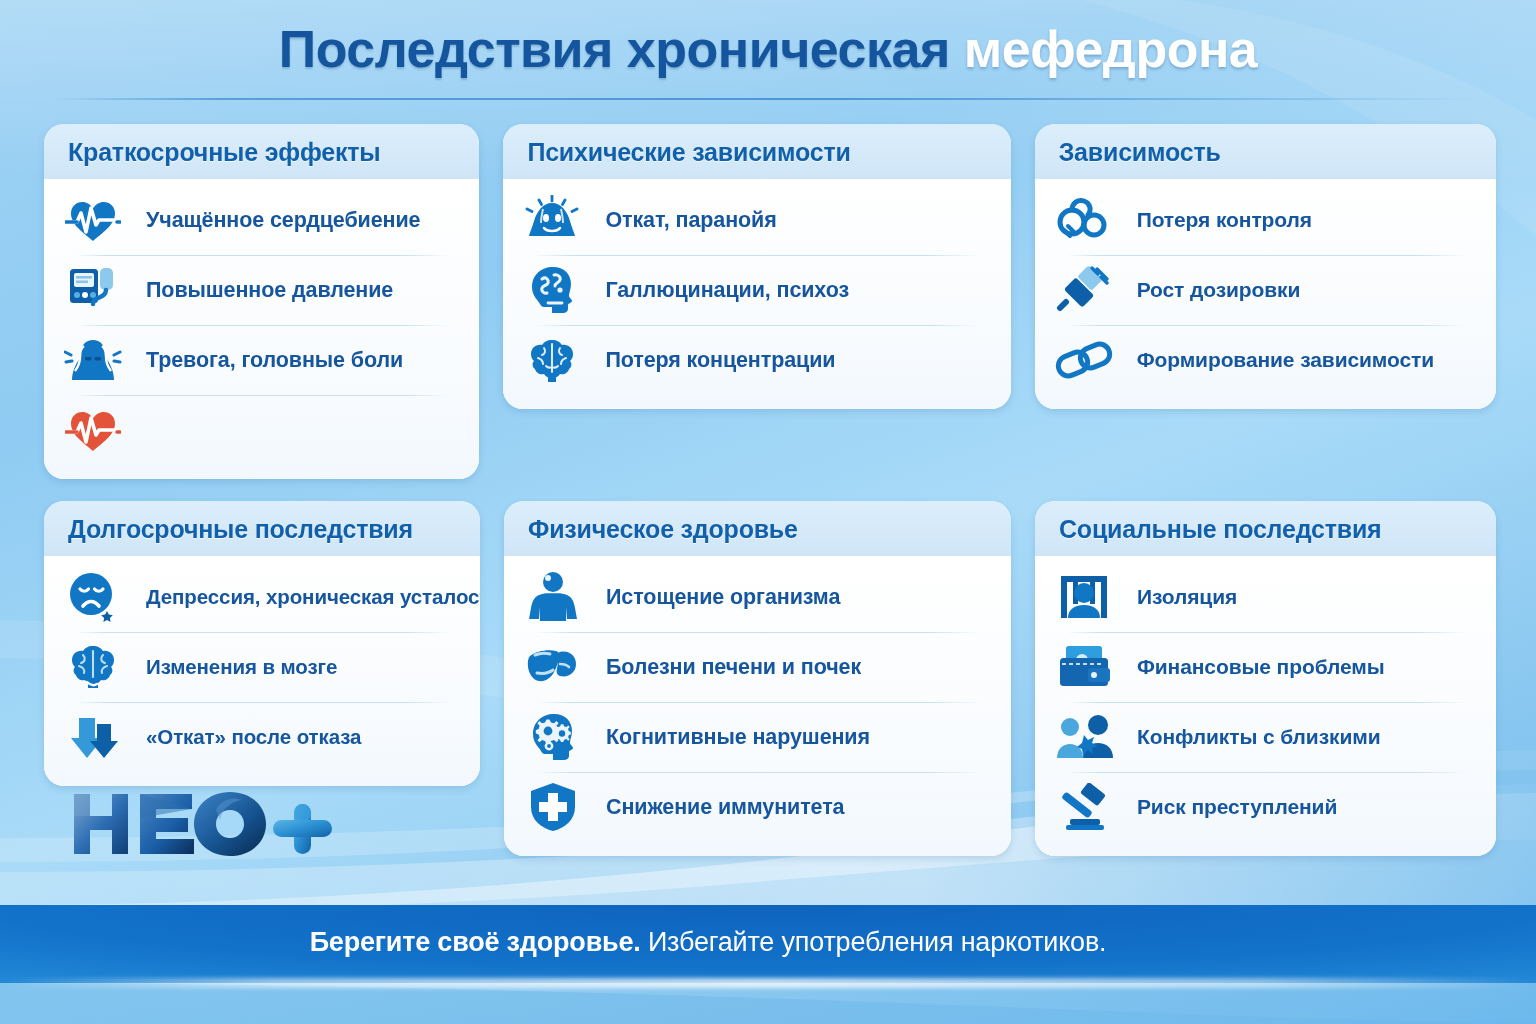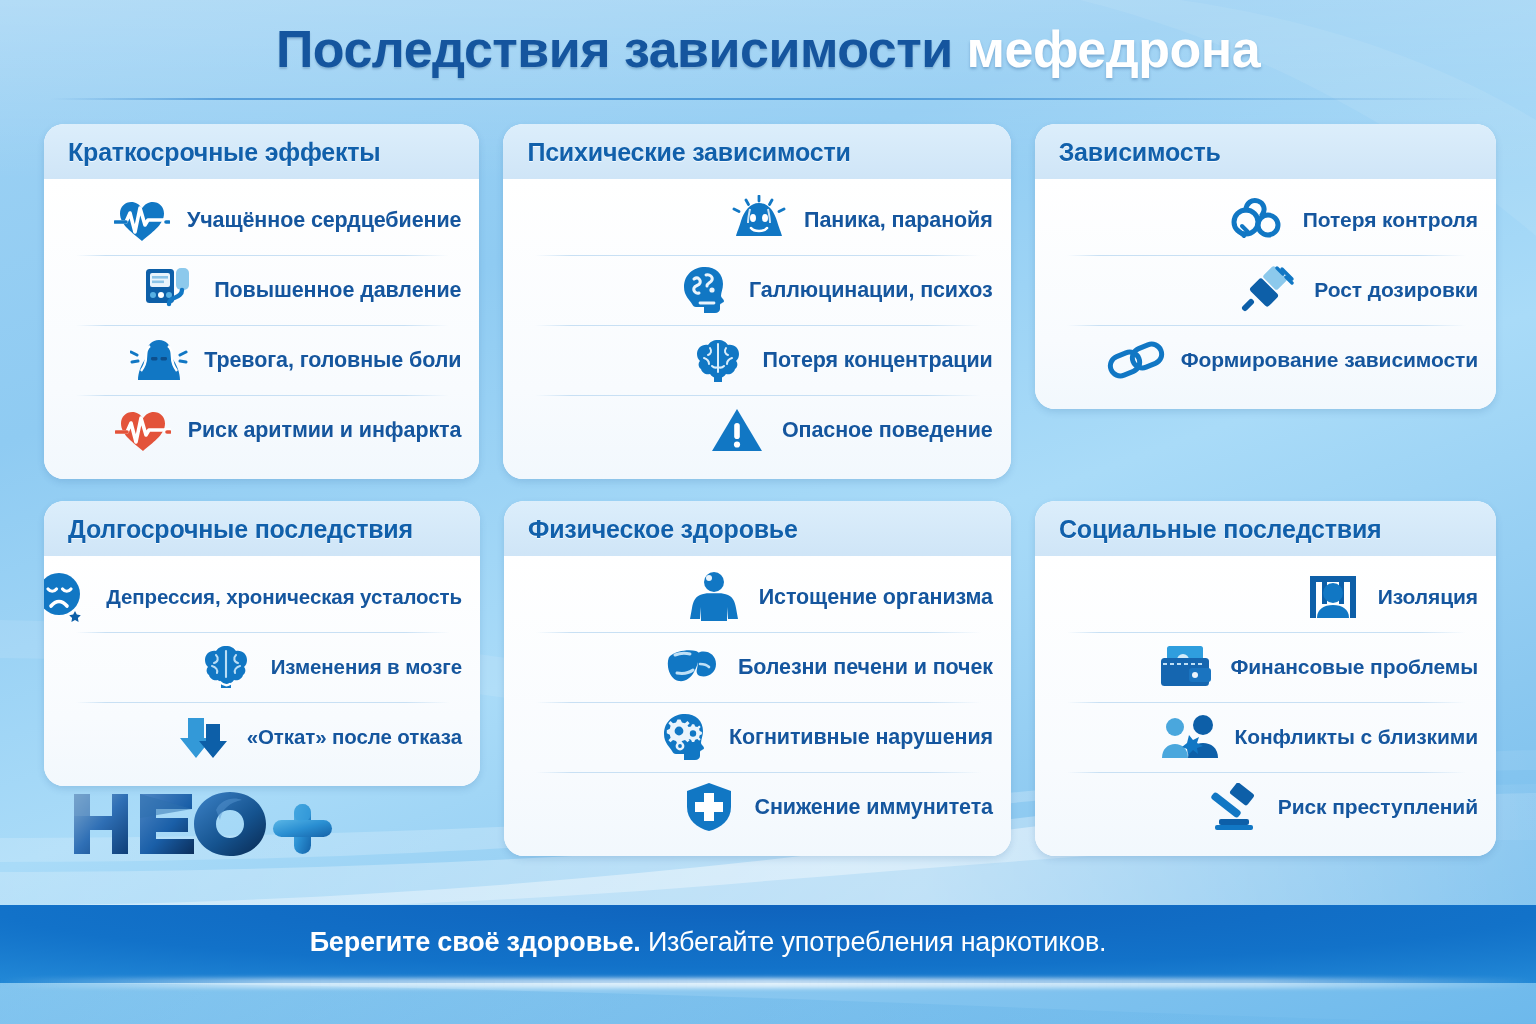--- a/index.html
+++ b/index.html
@@ -49,24 +49,23 @@
   .card-head h2{
     margin:0;font-size:25px;font-weight:bold;color:#1160ab;
     letter-spacing:-0.2px;white-space:nowrap;
     text-shadow:0 1px 0 rgba(255,255,255,.75);
   }
   .card-body{
     background:linear-gradient(to bottom,#ffffff 0%,#f8fbfe 70%,#f2f8fd 100%);
     padding:6px 18px 14px 18px;
   }
   .item{
-    display:flex;align-items:center;gap:14px;
+    display:flex;align-items:center;gap:22px;
     min-height:66px;padding:2px 0;
     position:relative;
-    justify-content:flex-end;
   }
   .item + .item:before{
     content:"";position:absolute;left:14px;right:12px;top:0;height:1px;
     background:linear-gradient(to right,rgba(190,220,244,0) 0%,#c8e0f4 8%,#c8e0f4 88%,rgba(190,220,244,0) 100%);
   }
   .item .ico{
     width:62px;min-width:62px;height:58px;
     display:flex;align-items:center;justify-content:center;
   }
   .item .ico svg{display:block;}
@@ -128,21 +127,21 @@
     <path d="M0,872 C320,872 700,856 1020,818 C1240,792 1420,786 1536,784 L1536,840 C1260,838 980,864 680,888 C420,908 170,912 0,912 Z" fill="url(#wv2)"></path>
     <path d="M0,838 C350,838 760,820 1120,782 C1320,760 1450,752 1536,750 L1536,770 C1300,772 1040,800 740,830 C470,856 200,862 0,862 Z" fill="url(#wv1)" opacity="0.55"></path>
     <path d="M0,983 C340,983 740,996 1080,1010 C1280,1018 1430,1022 1536,1023 L1536,1024 L0,1024 Z" fill="url(#wv3)"></path>
     <path d="M1080,0 C1240,40 1400,120 1536,236 L1536,120 C1440,62 1320,20 1180,0 Z" fill="#ffffff" opacity="0.08"></path>
     <path d="M0,620 C180,624 360,636 520,660 L520,700 C350,674 170,660 0,658 Z" fill="#ffffff" opacity="0.10"></path>
   </svg>
 </div>
 
 <div class="header">
   <div class="title">
-    <span class="t-dark">Последствия зависимости</span>
+    <span class="t-dark">Последствия хроническая</span>
     <span class="t-light">мефедрона</span>
   </div>
   <div class="title-rule"></div>
 </div>
 
 <div class="grid">
 
   <div class="row">
 
     <div class="col-a">
@@ -199,21 +198,20 @@
           </div>
 
           <div class="item">
             <span class="ico">
               <svg width="56" height="46" viewBox="0 0 56 46">
                 <path d="M28 44C19 36 6 28 6 16.5 6 9.6 11.2 5 17.3 5 21.6 5 25.5 7.4 28 11.3 30.5 7.4 34.4 5 38.7 5 44.8 5 50 9.6 50 16.5 50 28 37 36 28 44z" fill="#e3533a"></path>
                 <path d="M1 25h11l4-9 5 19 5-24 5 17 3-5h21" fill="none" stroke="#ffffff" stroke-width="3.6" stroke-linejoin="round" stroke-linecap="round"></path>
                 <path d="M1 25h11M52 25h3" stroke="#e3533a" stroke-width="3.6" stroke-linecap="round"></path>
               </svg>
             </span>
-            <span class="lbl">Риск аритмии и инфаркта</span>
           </div>
 
         </div>
       </div>
     </div>
 
     <div class="col-b">
       <div class="card card-b">
         <div class="card-head">
           <h2>Психические зависимости</h2>
@@ -226,21 +224,21 @@
                 <path d="M29 8c-9 0-15 8-18 18-2 7-4 11-5 15h46c-1-4-3-8-5-15C44 16 38 8 29 8z" fill="#1177c4"></path>
                 <ellipse cx="23" cy="23" rx="3" ry="4" fill="#ffffff"></ellipse>
                 <ellipse cx="35" cy="23" rx="3" ry="4" fill="#ffffff"></ellipse>
                 <path d="M21 33c3 4 13 4 16 0" fill="none" stroke="#ffffff" stroke-width="2.6" stroke-linecap="round"></path>
                 <path d="M20 14c-1 5-2 9-2 14M38 14c1 5 2 9 2 14" fill="none" stroke="#ffffff" stroke-width="2" opacity=".8"></path>
                 <g stroke="#1177c4" stroke-width="2.8" stroke-linecap="round">
                   <path d="M29 1v5M16 5l2.5 4.5M42 5l-2.5 4.5M4 14l5 2.5M54 14l-5 2.5"></path>
                 </g>
               </svg>
             </span>
-            <span class="lbl">Паника, паранойя</span>
+            <span class="lbl">Откат, паранойя</span>
           </div>
 
           <div class="item">
             <span class="ico">
               <svg width="56" height="50" viewBox="0 0 56 50">
                 <path d="M8 22C8 10 17 2 29 2c11 0 18 7 18 17 0 5-2 8-2 12 0 2 3 3 3 5s-4 2-4 4v4c0 2-2 4-5 4H28v-6h-8c-2 0-3-1-4-3-2-4-8-8-8-17z" fill="#1177c4"></path>
                 <path d="M18 14c4-3 7 1 6 4s-5 2-6 5 2 6 5 5" fill="none" stroke="#eaf4fc" stroke-width="3" stroke-linecap="round"></path>
                 <path d="M30 10c4-1 7 2 6 5s-5 3-5 6" fill="none" stroke="#eaf4fc" stroke-width="3" stroke-linecap="round"></path>
                 <circle cx="36" cy="25" r="2.6" fill="#eaf4fc"></circle>
                 <path d="M24 38h14" stroke="#eaf4fc" stroke-width="2.8" stroke-linecap="round"></path>
@@ -255,30 +253,20 @@
                 <path d="M28 4c-5 0-8 2-10 5-6-1-11 3-11 9 0 3 1 5 3 7-2 2-2 6 1 8 1 4 5 6 9 5 2 3 5 4 8 4s6-1 8-4c4 1 8-1 9-5 3-2 3-6 1-8 2-2 3-4 3-7 0-6-5-10-11-9-2-3-5-5-10-5z" fill="#1177c4"></path>
                 <g fill="none" stroke="#dceefb" stroke-width="2" stroke-linecap="round">
                   <path d="M28 8v28M20 12c2 3 1 6-2 7M36 12c-2 3-1 6 2 7M14 22c3 1 5 3 5 6M42 22c-3 1-5 3-5 6M22 30c2 2 4 2 6 1M34 30c-2 2-4 2-6 1"></path>
                 </g>
                 <rect x="24" y="40" width="8" height="6" fill="#1177c4"></rect>
               </svg>
             </span>
             <span class="lbl">Потеря концентрации</span>
           </div>
 
-          <div class="item">
-            <span class="ico">
-              <svg width="54" height="48" viewBox="0 0 54 48">
-                <path d="M27 3 52 45H2z" fill="#1177c4"></path>
-                <rect x="24.2" y="17" width="5.6" height="16" rx="2.8" fill="#ffffff"></rect>
-                <circle cx="27" cy="38.5" r="3.1" fill="#ffffff"></circle>
-              </svg>
-            </span>
-            <span class="lbl">Опасное поведение</span>
-          </div>
 
         </div>
       </div>
     </div>
 
     <div class="col-c">
       <div class="card card-c">
         <div class="card-head">
           <h2>Зависимость</h2>
         </div>

